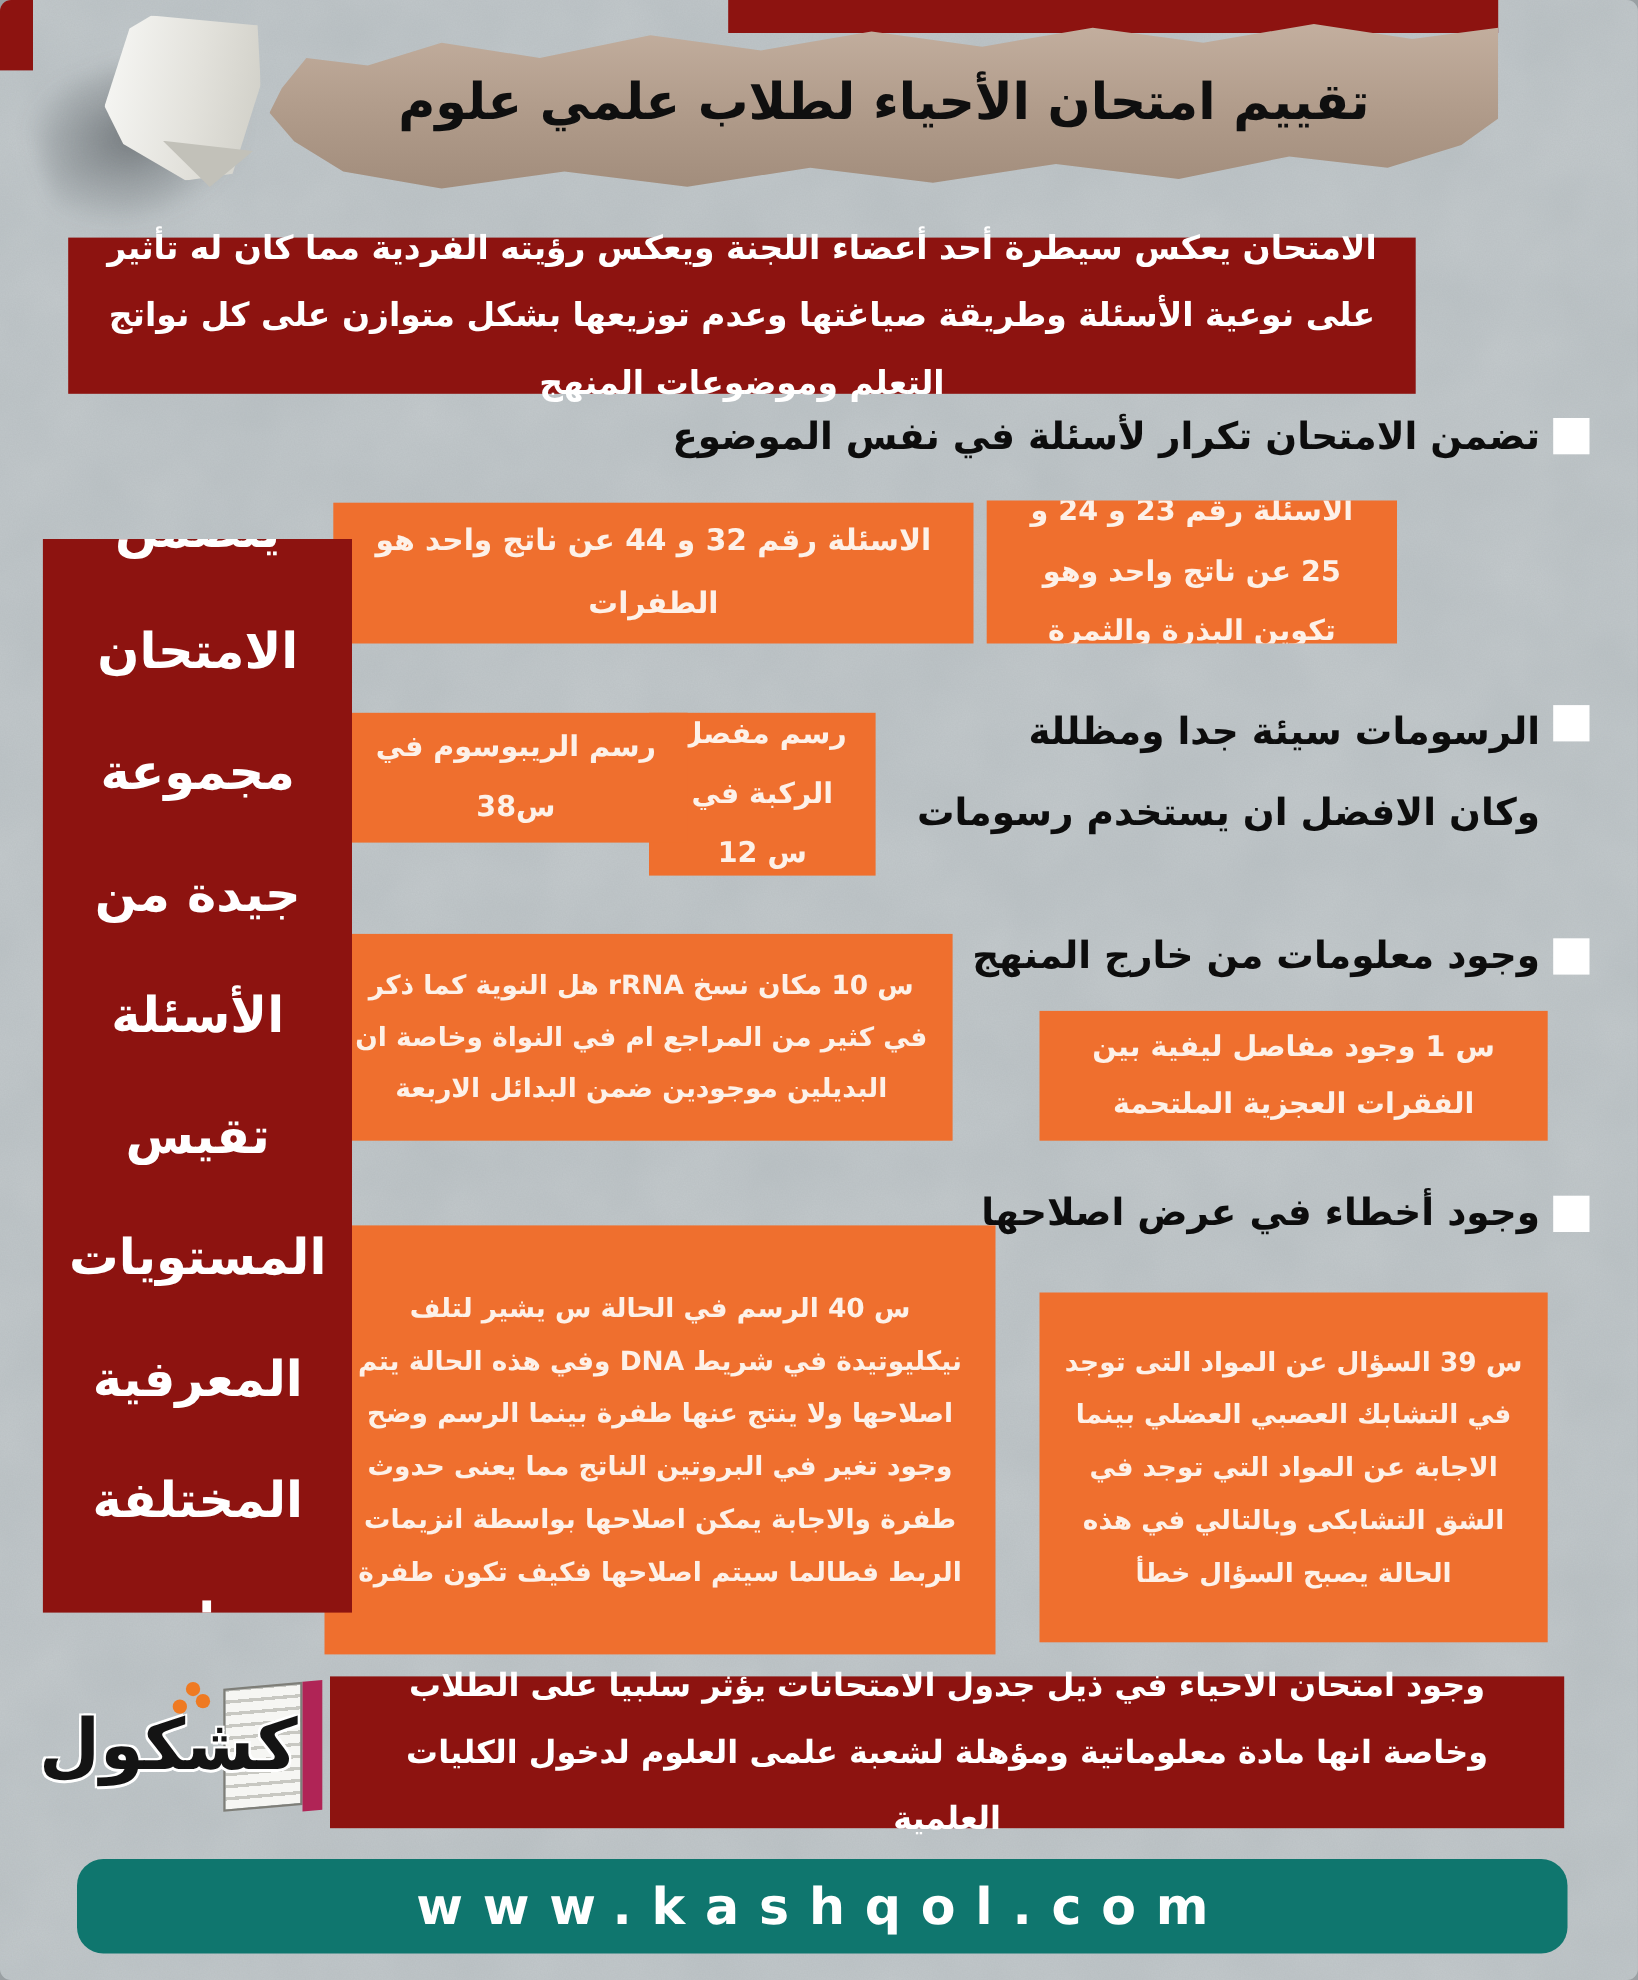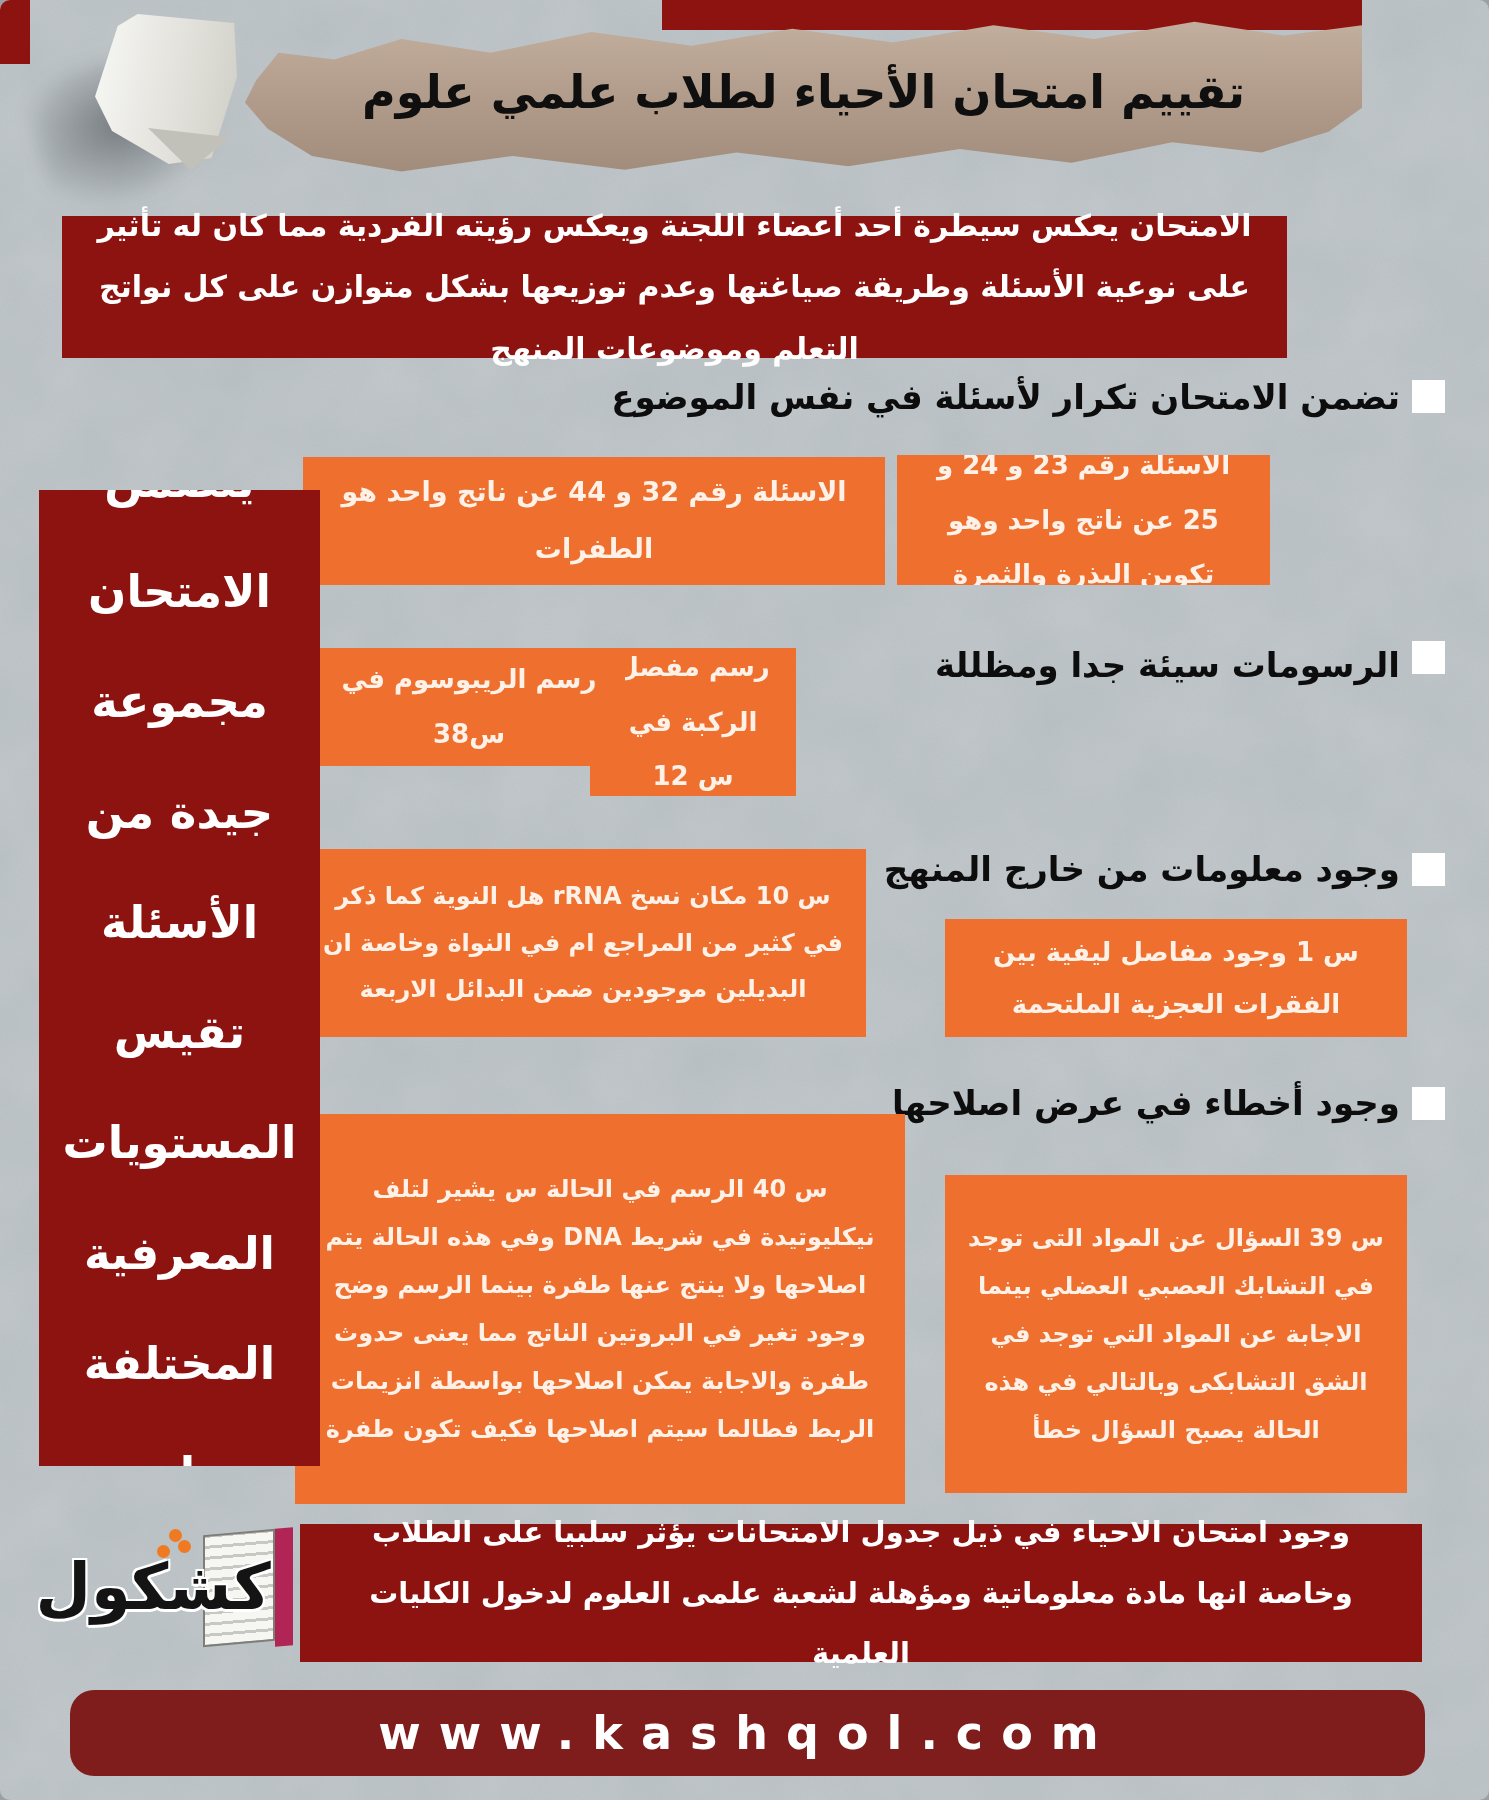--- a/index.html
+++ b/index.html
@@ -77,21 +77,21 @@
     transform:skewY(-5deg);border:2px solid #7e7e78;box-sizing:border-box;}
   .logo-spine{position:absolute;left:247px;top:0;width:18px;height:118px;background:#b02456;transform:skewY(-5deg);}
   .logo-text{position:absolute;left:0;top:22px;width:250px;text-align:center;
     font-size:64px;font-weight:bold;color:#141414;direction:rtl;
     text-shadow:-2px -2px 0 #fff,2px -2px 0 #fff,-2px 2px 0 #fff,2px 2px 0 #fff,0 3px 0 #fff;}
   .logo-dots{position:absolute;left:150px;top:12px;width:13px;height:13px;border-radius:50%;
     background:#ef7a22;box-shadow:-21px 5px 0 #ef7a22,-9px -11px 0 #ef7a22;}
 
   .footer{
     position:absolute;left:70px;top:1690px;width:1355px;height:86px;z-index:2;
-    background:#7f1d1d;border-radius:24px;direction:ltr;
+    background:#0f766e;border-radius:24px;direction:ltr;
     display:flex;align-items:center;justify-content:center;
     color:#ffffff;font-weight:bold;font-size:46px;letter-spacing:18px;
     font-family:"DejaVu Sans",sans-serif;
   }
 </style>
 </head>
 <body>
 
 <div class="canvas">
 
@@ -119,20 +119,21 @@
 
   <div class="intro">الامتحان يعكس سيطرة أحد أعضاء اللجنة ويعكس رؤيته الفردية مما كان له تأثير على نوعية الأسئلة وطريقة صياغتها وعدم توزيعها بشكل متوازن على كل نواتج التعلم وموضوعات المنهج</div>
 
   <div class="sec-head" style="top:377px;right:89px;">تضمن الامتحان تكرار لأسئلة في نفس الموضوع</div>
   <div class="bullet" style="top:380px;right:44px;"></div>
   <div class="obox b00">الأسئلة رقم 23 و 24 و 25 عن ناتج واحد وهو تكوين البذرة والثمرة</div>
   <div class="obox b01">الاسئلة رقم 32 و 44 عن ناتج واحد هو الطفرات</div>
 
   <div class="sec-head head-multi" style="top:628px;right:89px;">
     <span>الرسومات سيئة جدا ومظللة</span>
+    <span>وكان الافضل ان يستخدم رسومات</span>
   </div>
   <div class="bullet" style="top:641px;right:44px;"></div>
   <div class="obox b10">رسم مفصل الركبة في س 12</div>
   <div class="obox b11">رسم الريبوسوم في س38</div>
 
   <div class="sec-head" style="top:849px;right:89px;">وجود معلومات من خارج المنهج</div>
   <div class="bullet" style="top:853px;right:44px;"></div>
   <div class="obox b20">س 1 وجود مفاصل ليفية بين الفقرات العجزية الملتحمة</div>
   <div class="obox b21">س 10 مكان نسخ rRNA هل النوية كما ذكر في كثير من المراجع ام في النواة وخاصة ان البديلين موجودين ضمن البدائل الاربعة</div>
 

